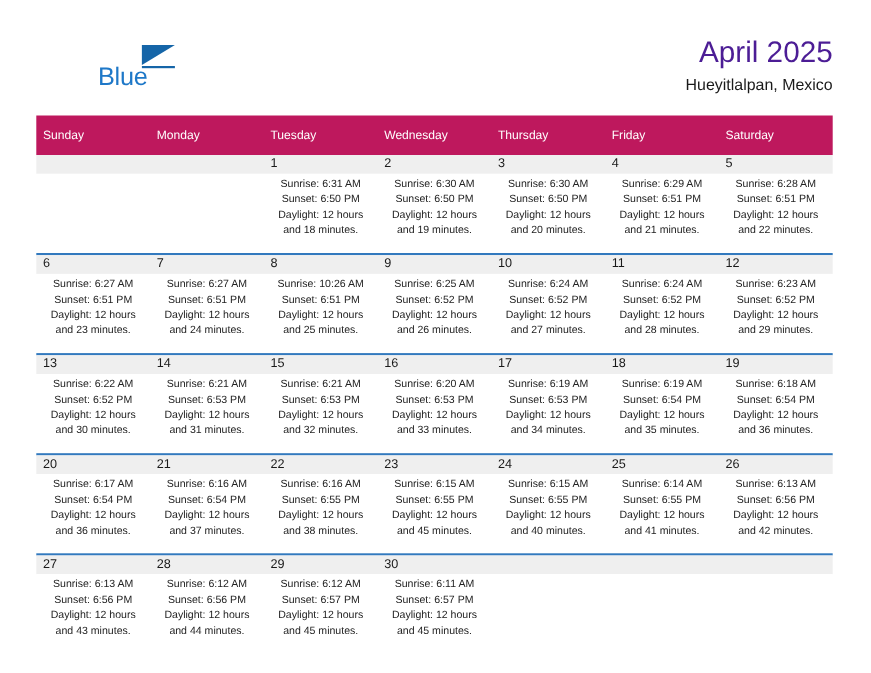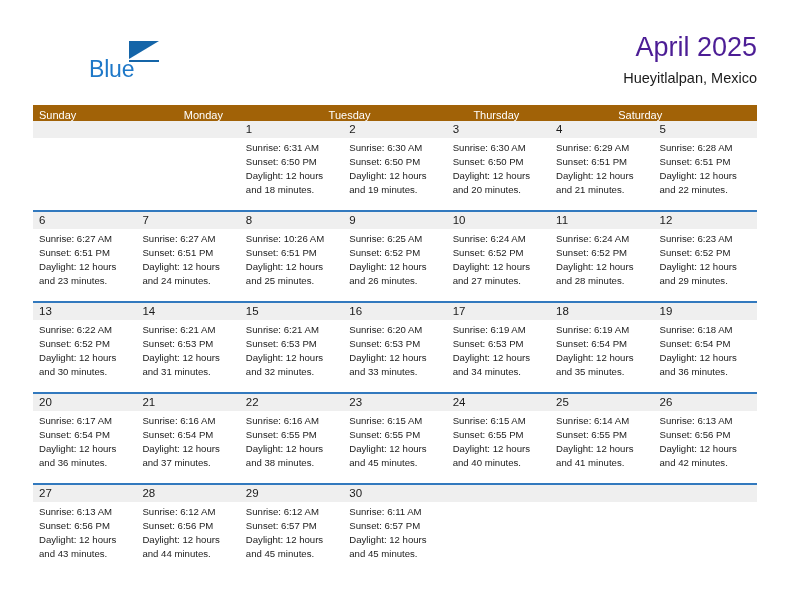--- a/index.html
+++ b/index.html
@@ -94,22 +94,23 @@
 
   
   .calendar {
     position: absolute;
     left: 33px;
     top: 105px;
     width: 724px;
   }
   .weekday-row {
     display: flex;
-    background: #a16207;
-    height: 16px;
+    background: #be185d;
+    height: 36px;
+    align-items: center;
   }
   .weekday-cell {
     flex: 1 1 0;
     color: #ffffff;
     font-size: 11px;
     line-height: 20px;
     padding-left: 6px;
     box-sizing: border-box;
     white-space: nowrap;
     overflow: hidden;
@@ -131,20 +132,21 @@
     font-size: 11.5px;
     line-height: 17px;
     color: #1a1a1a;
     padding-left: 6px;
     box-sizing: border-box;
   }
   .detail-band {
     display: flex;
     background: #ffffff;
     height: 72px;
+    text-align: center;
   }
   .detail-cell {
     flex: 1 1 0;
     padding: 3px 6px 0 6px;
     box-sizing: border-box;
   }
   .detail-line {
     font-size: 9.6px;
     line-height: 14px;
     color: #222222;
@@ -169,21 +171,23 @@
       <div class="cal-subtitle">Hueyitlalpan, Mexico</div>
     </div>
 
   </div>
 
   <div class="calendar">
     <div class="weekday-row" id="weekday-row">
         <div class="weekday-cell">Sunday</div>
         <div class="weekday-cell">Monday</div>
         <div class="weekday-cell">Tuesday</div>
+        <div class="weekday-cell">Wednesday</div>
         <div class="weekday-cell">Thursday</div>
+        <div class="weekday-cell">Friday</div>
         <div class="weekday-cell">Saturday</div>
       </div>
     <div id="weeks-container">
         <div class="week-row">
           <div class="date-band">
             <div class="date-cell"></div>
             <div class="date-cell"></div>
             <div class="date-cell">1</div>
             <div class="date-cell">2</div>
             <div class="date-cell">3</div>

